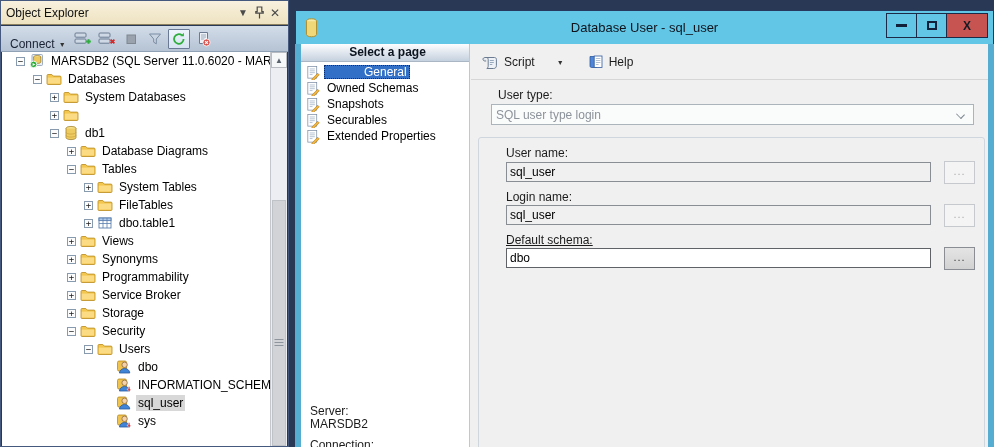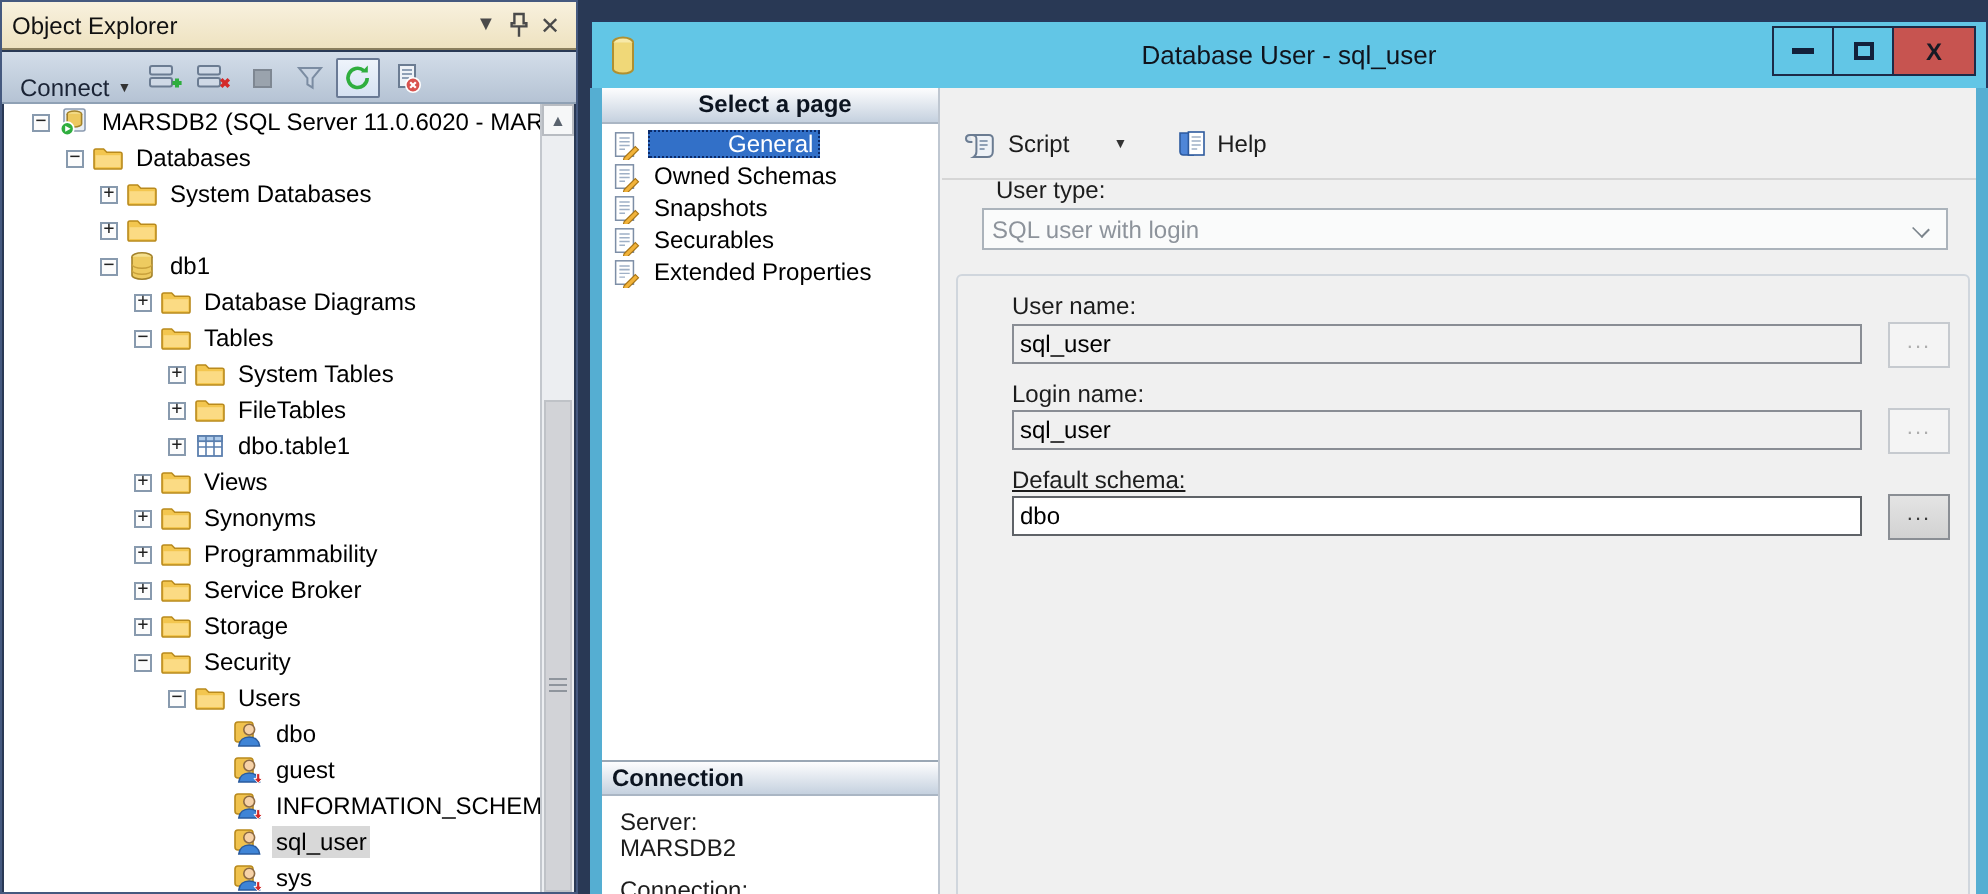--- a/index.html
+++ b/index.html
@@ -57,21 +57,21 @@
   .page-item { display:flex; align-items:center; height:16px; padding-left:4px; gap:4px; }
   .page-item .plabel { font-size:12px; color:#000; padding:0 3px; }
   .page-item.sel .plabel { background:#3270c8; color:#fff; outline:1px dotted #0a2a6a; outline-offset:-1px;padding-left:40px; }
   .conn-header { position:absolute; left:0; right:0; top:336px; height:18px; line-height:17px;
     background:linear-gradient(#fdfdfe,#c5d1df); border-top:1px solid #9aa7b5; border-bottom:1px solid #aab6c4;
     font-size:12px; font-weight:bold; color:#0c1420; padding-left:5px; }
   .conn-label { position:absolute; left:9px; font-size:12px; color:#1c1c1c; }
 
   
   .main-pane { position:absolute; left:170px; top:0; right:0; bottom:0; background:#f0f0f0; }
-  .dlg-toolbar { position:absolute; left:0; top:11px; right:0; height:35px; border-bottom:1px solid #d6d6d6;
+  .dlg-toolbar { position:absolute; left:0; top:1px; right:0; height:35px; border-bottom:1px solid #d6d6d6;
     display:flex; align-items:center; padding-left:10px;gap:16px; }
   .tool-group { display:flex; align-items:center; gap:5px; font-size:12px; color:#1c1c1c; }
   .script-dd { font-size:7px; color:#333; margin:0 8px 0 6px; }
   .flabel { position:absolute; font-size:12px; color:#1c1c1c; }
   .combo { position:absolute; left:20px; top:60px; width:483px; height:21px; background:#fafbfb; border:1px solid #abb3bb;
     display:flex; align-items:center; padding:0 24px 0 4px; }
   .combo-text { font-size:12px; color:#8d939b; }
   .combo-chev { position:absolute; right:9px; top:6px; width:7px; height:7px; border-right:1.5px solid #7b848c; border-bottom:1.5px solid #7b848c; transform:rotate(45deg) scale(1,0.8); }
   .groupbox { position:absolute; left:7px; top:93px; width:507px; height:352px; border:1px solid #d0d6dd; border-radius:3px; }
   .tbox { position:absolute; left:27px; width:425px; height:20px; border:1px solid #898d94; background:#f0f0f0;
@@ -345,32 +345,20 @@
         <div class="trow" style="padding-left: 99px;">
           <span class="texp-sp"></span>
           <span class="icn ticn">
             <svg width="16" height="16" viewBox="0 0 16 16">
               <rect x="1.5" y="2" width="9" height="10" rx="1.5" fill="#f0c24e" stroke="#b98a1d" stroke-width="0.8"></rect>
               <circle cx="8.6" cy="5.8" r="2.7" fill="#f6d2a8" stroke="#8d6a43" stroke-width="0.8"></circle>
               <path d="M3.4 14c.3-2.9 2.5-4.5 5.2-4.5s4.9 1.6 5.2 4.5z" fill="#3f84d6" stroke="#2a5b9e" stroke-width="0.8"></path>
               <path d="M12.3 9.8v2.4h-1.3l2.1 2.4 2.1-2.4h-1.3V9.8z" fill="#d42a2a" stroke="#fff" stroke-width="0.5"></path>
             </svg>
           </span>
-          <span class="tlabel">guest</span>
-        </div>
-        <div class="trow" style="padding-left: 99px;">
-          <span class="texp-sp"></span>
-          <span class="icn ticn">
-            <svg width="16" height="16" viewBox="0 0 16 16">
-              <rect x="1.5" y="2" width="9" height="10" rx="1.5" fill="#f0c24e" stroke="#b98a1d" stroke-width="0.8"></rect>
-              <circle cx="8.6" cy="5.8" r="2.7" fill="#f6d2a8" stroke="#8d6a43" stroke-width="0.8"></circle>
-              <path d="M3.4 14c.3-2.9 2.5-4.5 5.2-4.5s4.9 1.6 5.2 4.5z" fill="#3f84d6" stroke="#2a5b9e" stroke-width="0.8"></path>
-              <path d="M12.3 9.8v2.4h-1.3l2.1 2.4 2.1-2.4h-1.3V9.8z" fill="#d42a2a" stroke="#fff" stroke-width="0.5"></path>
-            </svg>
-          </span>
           <span class="tlabel">INFORMATION_SCHEMA</span>
         </div>
         <div class="trow" style="padding-left: 99px;">
           <span class="texp-sp"></span>
           <span class="icn ticn">
             <svg width="16" height="16" viewBox="0 0 16 16">
               <rect x="1.5" y="2" width="9" height="10" rx="1.5" fill="#f0c24e" stroke="#b98a1d" stroke-width="0.8"></rect>
               <circle cx="8.6" cy="5.8" r="2.7" fill="#f6d2a8" stroke="#8d6a43" stroke-width="0.8"></circle>
               <path d="M3.4 14c.3-2.9 2.5-4.5 5.2-4.5s4.9 1.6 5.2 4.5z" fill="#3f84d6" stroke="#2a5b9e" stroke-width="0.8"></path>
             </svg>
@@ -469,21 +457,20 @@
                 <span class="icn">
                   <svg width="15" height="15" viewBox="0 0 16 16">
                     <rect x="3" y="1.5" width="9.5" height="12.5" fill="#fff" stroke="#7d8ea6" stroke-width="0.8"></rect>
                     <path d="M5 4.2h5.5M5 6.2h5.5M5 8.2h5.5M5 10.2h3" stroke="#9fb0c6" stroke-width="0.8"></path>
                     <path d="M7.5 14.8l6-6 1.7 1.7-6 6-2.3.6z" fill="#f2b33a" stroke="#a87414" stroke-width="0.6"></path>
                   </svg>
                 </span>
                 <span class="plabel">Extended Properties</span>
               </div>
             </div>
-          <div class="conn-header">Connection</div>
           <span class="conn-label" style="top:360px;">Server:</span>
           <span class="conn-label" style="top:373px;">MARSDB2</span>
           <span class="conn-label" style="top:394px;">Connection:</span>
         </div>
 
         <div class="main-pane">
           <div class="dlg-toolbar">
             <span class="tool-group">
               <span class="icn">
                 <svg width="18" height="16" viewBox="0 0 18 16">
@@ -502,21 +489,21 @@
                     <rect x="6.2" y="2" width="7.8" height="11.5" fill="#fff" stroke="#2d5a9e" stroke-width="0.8"></rect>
                     <path d="M7.8 4.5h4.6M7.8 6.5h4.6M7.8 8.5h4.6M7.8 10.5h2.8" stroke="#9fb0c6" stroke-width="0.8"></path>
                   </svg>
               </span>
               <span>Help</span>
             </span>
           </div>
 
           <span class="flabel" style="left:27px; top:44px;">User type:</span>
           <div class="combo">
-            <span class="combo-text">SQL user with login</span>
+            <span class="combo-text">SQL user type login</span>
             <span class="combo-chev"></span>
           </div>
 
           <div class="groupbox">
             <span class="flabel" style="left:27px; top:8px;">User name:</span>
             <input class="tbox" style="top: 24px;" disabled="" value="sql_user">
             <span class="dots-btn disabled" style="top:23px;">...</span>
 
             <span class="flabel" style="left:27px; top:52px;">Login name:</span>
             <input class="tbox" style="top: 67px;" disabled="" value="sql_user">

